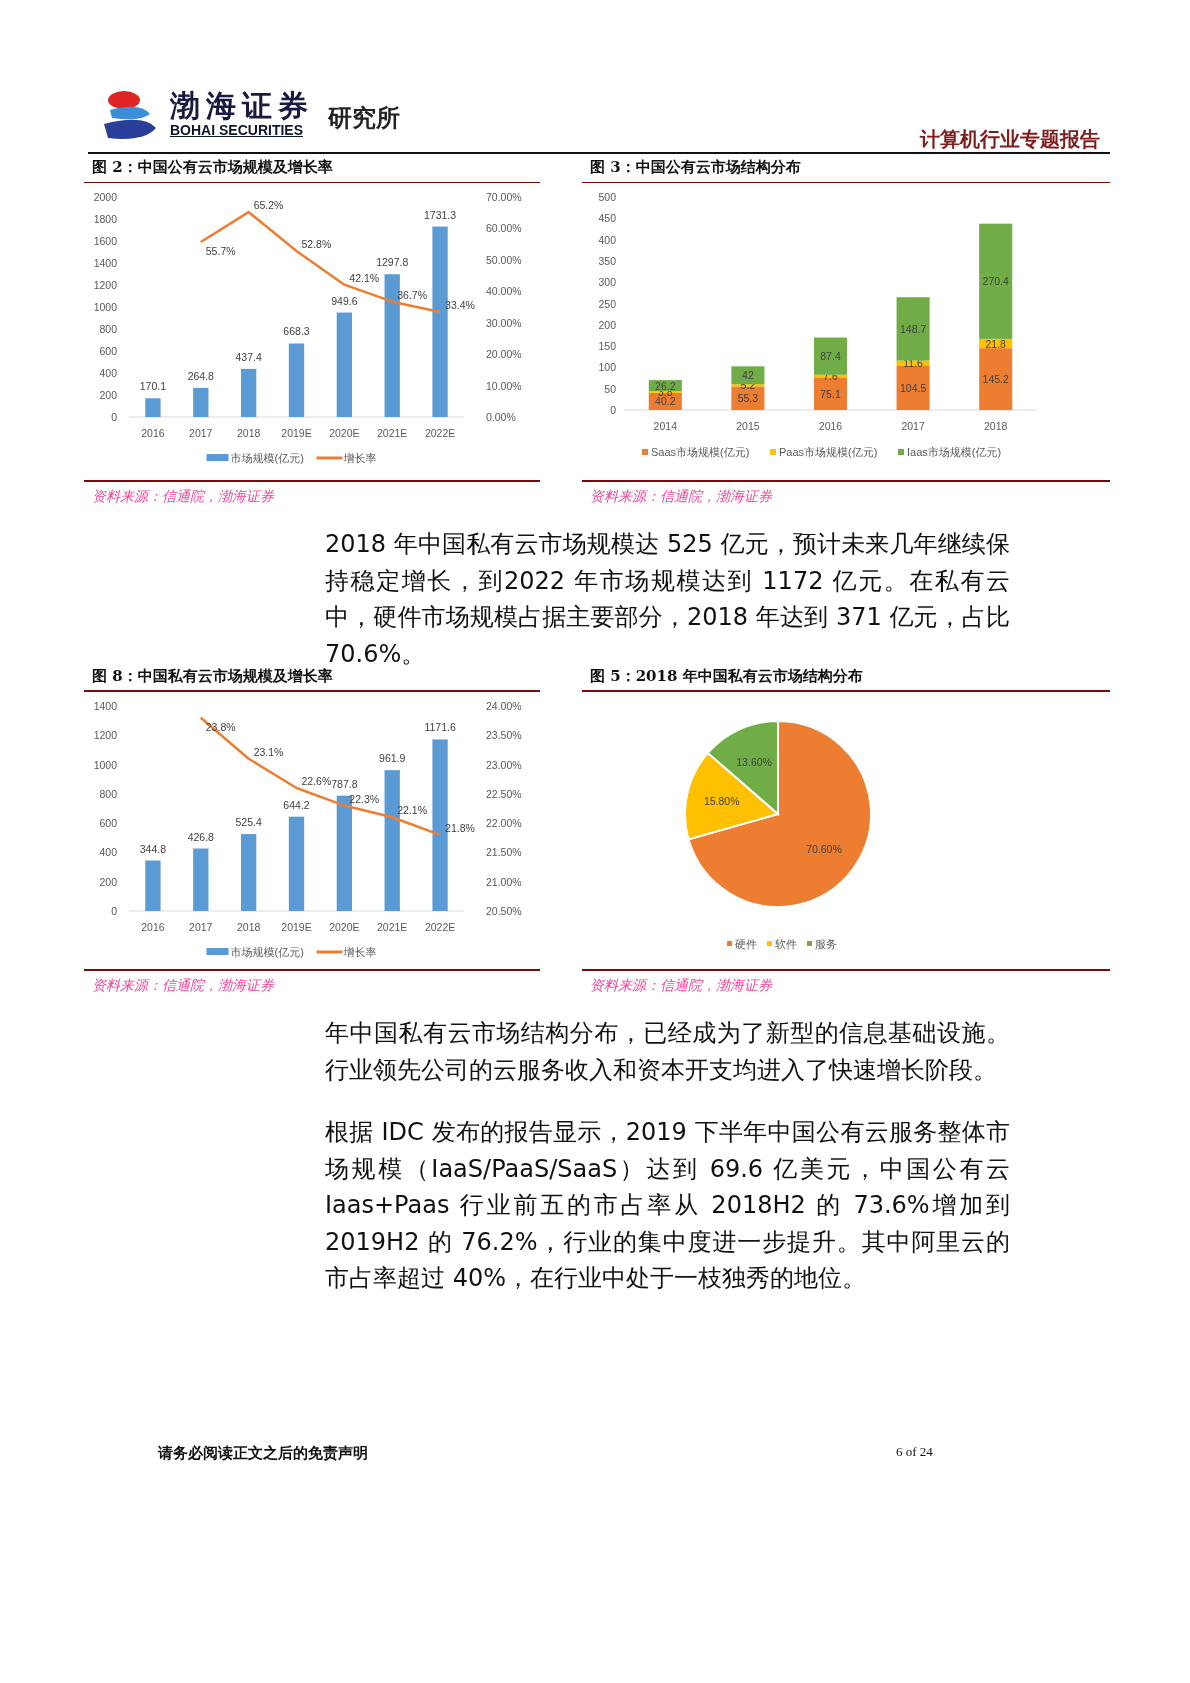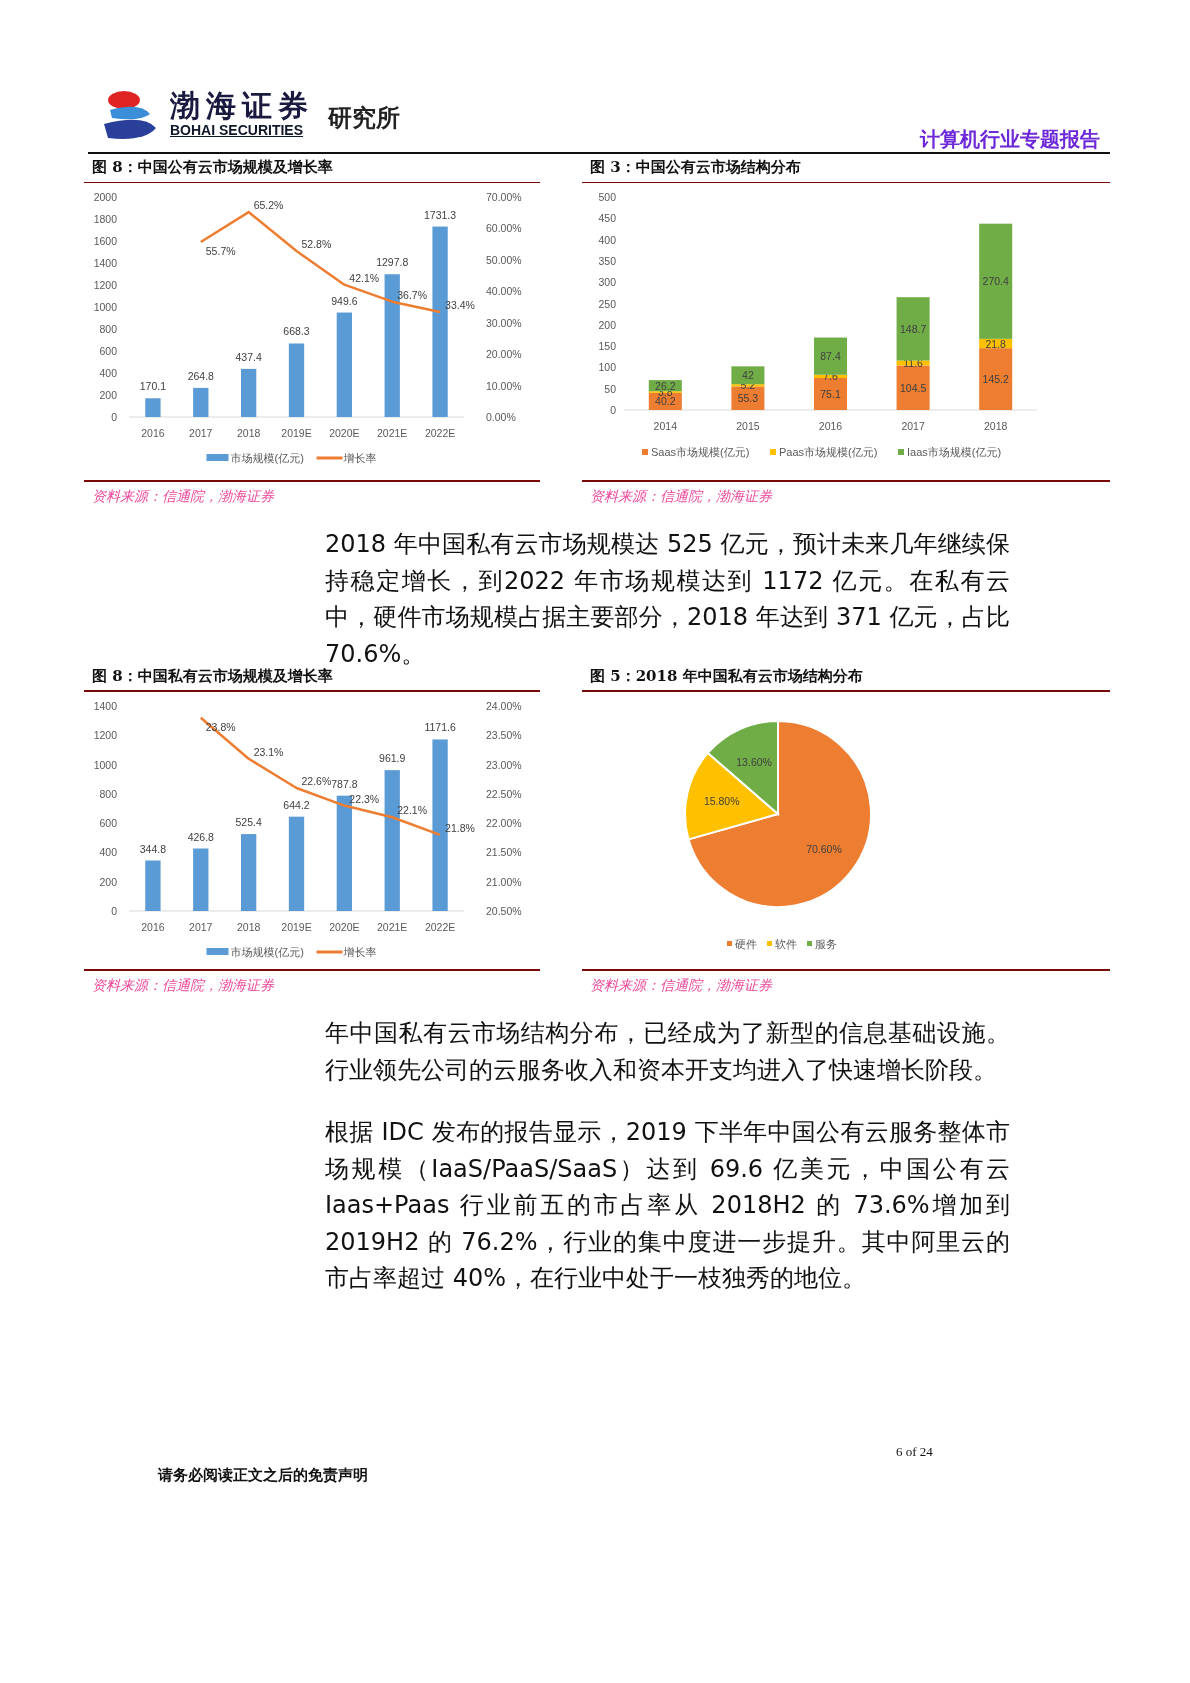--- a/index.html
+++ b/index.html
@@ -5,54 +5,54 @@
   html, body { margin: 0; padding: 0; background: #ffffff; }
   body { width: 1190px; height: 1683px; position: relative; overflow: hidden;
          font-family: "DejaVu Sans", "Liberation Sans", sans-serif; color: #000; }
   .abs { position: absolute; }
 
   
   .logo { left: 100px; top: 86px; width: 300px; height: 60px; }
   .logo-cn { left: 70px; top: 0px; font-family: "DejaVu Serif", serif; font-size: 30px; letter-spacing: 6px; color: #1a1a40; font-weight: bold; }
   .logo-en { left: 70px; top: 36px; font-family: "Liberation Sans", sans-serif; font-size: 14px; font-weight: bold; color: #0f172a; letter-spacing: 0px; text-decoration: underline; }
   .logo-inst { left: 228px; top: 16px; font-size: 24px; font-weight: bold; color: #222; font-family: Liberation Mono, monospace; }
-  .doc-type { right: 90px; top: 126px; font-size: 20px; font-weight: bold; color: #6d28d9; }
+  .doc-type { right: 90px; top: 126px; font-size: 20px; font-weight: bold; color: #7f1d1d; }
   .header-rule { left: 88px; top: 152px; width: 1022px; height: 2px; background: #111; }
 
   
   .fig-title { font-family: "DejaVu Serif", serif; font-weight: bold; font-size: 15px; color: #111; }
   .fig-rule { height: 2px; background: #7a0a0a; }
   .fig-rule-thin { height: 1px; background: #7a0a0a; }
   .source { font-family: "DejaVu Serif", serif; font-style: italic; font-size: 14px; color: #ec4899; }
 
   
   .para { left: 325px; width: 685px; font-size: 24px; line-height: 36.5px; color: #111; text-align: justify; }
 
   
   svg text { font-family: "Liberation Sans", sans-serif; }
-  .footer-left { left: 158px; top: 1444px; font-family: "DejaVu Serif", serif; font-weight: bold; font-size: 15px; color: #111; margin-top: 22px; }
+  .footer-left { left: 158px; top: 1444px; font-family: "DejaVu Serif", serif; font-weight: bold; font-size: 15px; color: #111; }
   .footer-right { left: 896px; top: 1444px; font-family: "Liberation Serif", serif; font-size: 13px; color: #111; }
 </style>
 </head>
 <body>
 
 <div class="abs logo">
   <svg class="abs" style="left:0;top:2px" width="62" height="56" viewBox="0 0 62 56">
     <ellipse cx="24" cy="12" rx="16" ry="9" fill="#e02424"></ellipse>
     <path d="M10 22 Q40 14 50 26 Q40 34 12 30 Z" fill="#3a8fd8"></path>
     <path d="M4 36 Q44 26 56 40 Q44 54 8 50 Z" fill="#2a3f9a"></path>
   </svg>
   <div class="abs logo-cn">渤海证券</div>
   <div class="abs logo-en">BOHAI SECURITIES</div>
   <div class="abs logo-inst">研究所</div>
 </div>
 <div class="abs doc-type">计算机行业专题报告</div>
 <div class="abs header-rule"></div>
 
-<div class="abs fig-title" style="left:92px;top:158px">图 8：中国公有云市场规模及增长率</div>
+<div class="abs fig-title" style="left:92px;top:158px">图 2：中国公有云市场规模及增长率</div>
 <div class="abs fig-rule-thin" style="left:84px;top:182px;width:456px"></div>
 <svg class="abs" style="left:84px;top:185px" width="456" height="290" id="fig2">
     <text x="33" y="236" font-size="10.5" fill="#595959" text-anchor="end">0</text>
     <text x="33" y="214" font-size="10.5" fill="#595959" text-anchor="end">200</text>
     <text x="33" y="192" font-size="10.5" fill="#595959" text-anchor="end">400</text>
     <text x="33" y="170" font-size="10.5" fill="#595959" text-anchor="end">600</text>
     <text x="33" y="148" font-size="10.5" fill="#595959" text-anchor="end">800</text>
     <text x="33" y="126" font-size="10.5" fill="#595959" text-anchor="end">1000</text>
     <text x="33" y="104" font-size="10.5" fill="#595959" text-anchor="end">1200</text>
     <text x="33" y="82" font-size="10.5" fill="#595959" text-anchor="end">1400</text>

